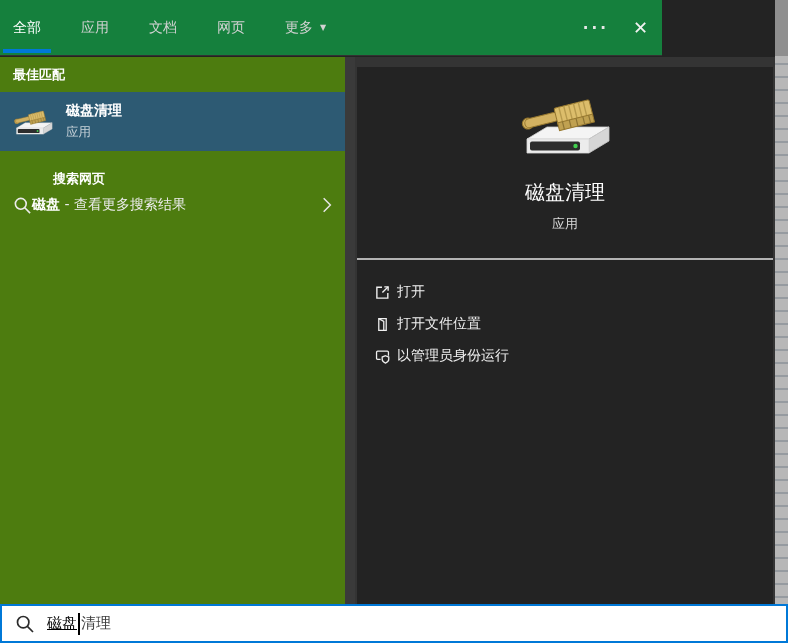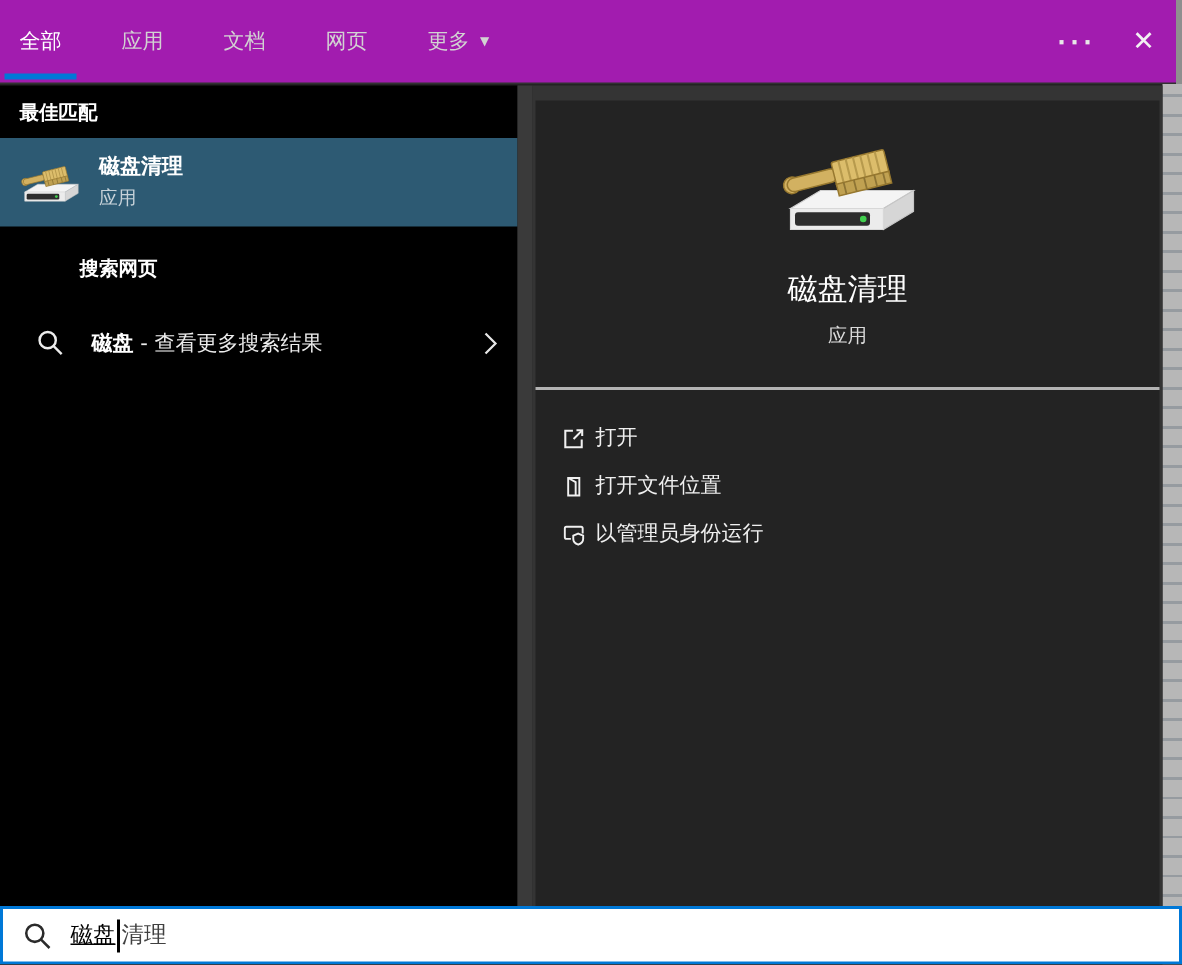--- a/index.html
+++ b/index.html
@@ -14,22 +14,22 @@
   
   .bg-strip {
     position:absolute; top:0; right:0; width:13px; height:643px;
     background:
       linear-gradient(#8f8f8f 0 56px, rgba(0,0,0,0) 56px),
       repeating-linear-gradient(180deg, #b7b7b7 0 11px, #969ba0 11px 13px);
   }
 
   
   .topbar {
-    position:absolute; left:0; top:0; width:784px; height:56px;
-    background:#a21caf; border-bottom:1px solid #323232;
+    position:absolute; left:0; top:0; width:662px; height:56px;
+    background:#15803d; border-bottom:1px solid #323232;
     display:flex; align-items:center;
   }
   .tabs { display:flex; height:100%; align-items:center; padding-left:3px; gap:20px; }
   .tab {
     position:relative; height:100%; display:flex; align-items:center;
     padding:0 10px; font-size:14px; color:#d2d2d2; cursor:pointer; white-space:nowrap;
   }
   .tab.selected { color:#ffffff; }
   .tab.selected .tab-underline {
     position:absolute; left:0; right:0; bottom:2px; height:4px; background:#0078d7;
@@ -38,36 +38,36 @@
   .topbar-right {
     position:absolute; right:14px; top:0; height:100%;
     display:flex; align-items:center; gap:24px;
   }
   .overflow-btn { color:#e8e8e8; font-size:15px; font-weight:bold; letter-spacing:3px; cursor:pointer; }
   .close-btn { color:#f2f2f2; font-size:18px; cursor:pointer; line-height:1; }
 
   
   .left-panel {
     position:absolute; left:0; top:57px; width:345px; height:547px;
-    background:#000000;
+    background:#4d7c0f;
   }
   .section-header {
     padding:9px 13px 8px; font-size:13px; font-weight:bold; color:#ffffff;
   }
   .best-match-item {
     height:59px; background:#2d5a73; display:flex; align-items:center;
     padding:0 13px; gap:13px; cursor:pointer;
   }
   .bm-texts { display:flex; flex-direction:column; }
   .bm-title { font-size:14px; font-weight:600; color:#ffffff; }
   .bm-sub { font-size:12.5px; color:#c7d2d9; margin-top:4px; }
   .web-header { margin-top:10px;margin-left:40px; }
   .web-item {
-    height:42px; display:flex; align-items:flex-end; padding:0 13px; gap:18px;
-    color:#ececec; cursor:pointer;margin-left:11px;
+    height:42px; display:flex; align-items:flex-start; padding:0 13px; gap:0;
+    color:#ececec; cursor:pointer;
   }
   .web-text { font-size:14px; color:#ececec; }
   .web-text .q { font-weight:bold; color:#ffffff; }
   .web-chevron { margin-left:auto; display:flex; align-items:center; }
 
   .mid-strip {
     position:absolute; left:345px; top:57px; width:10px; height:547px; background:#3a3a3a;
   }
 
   

